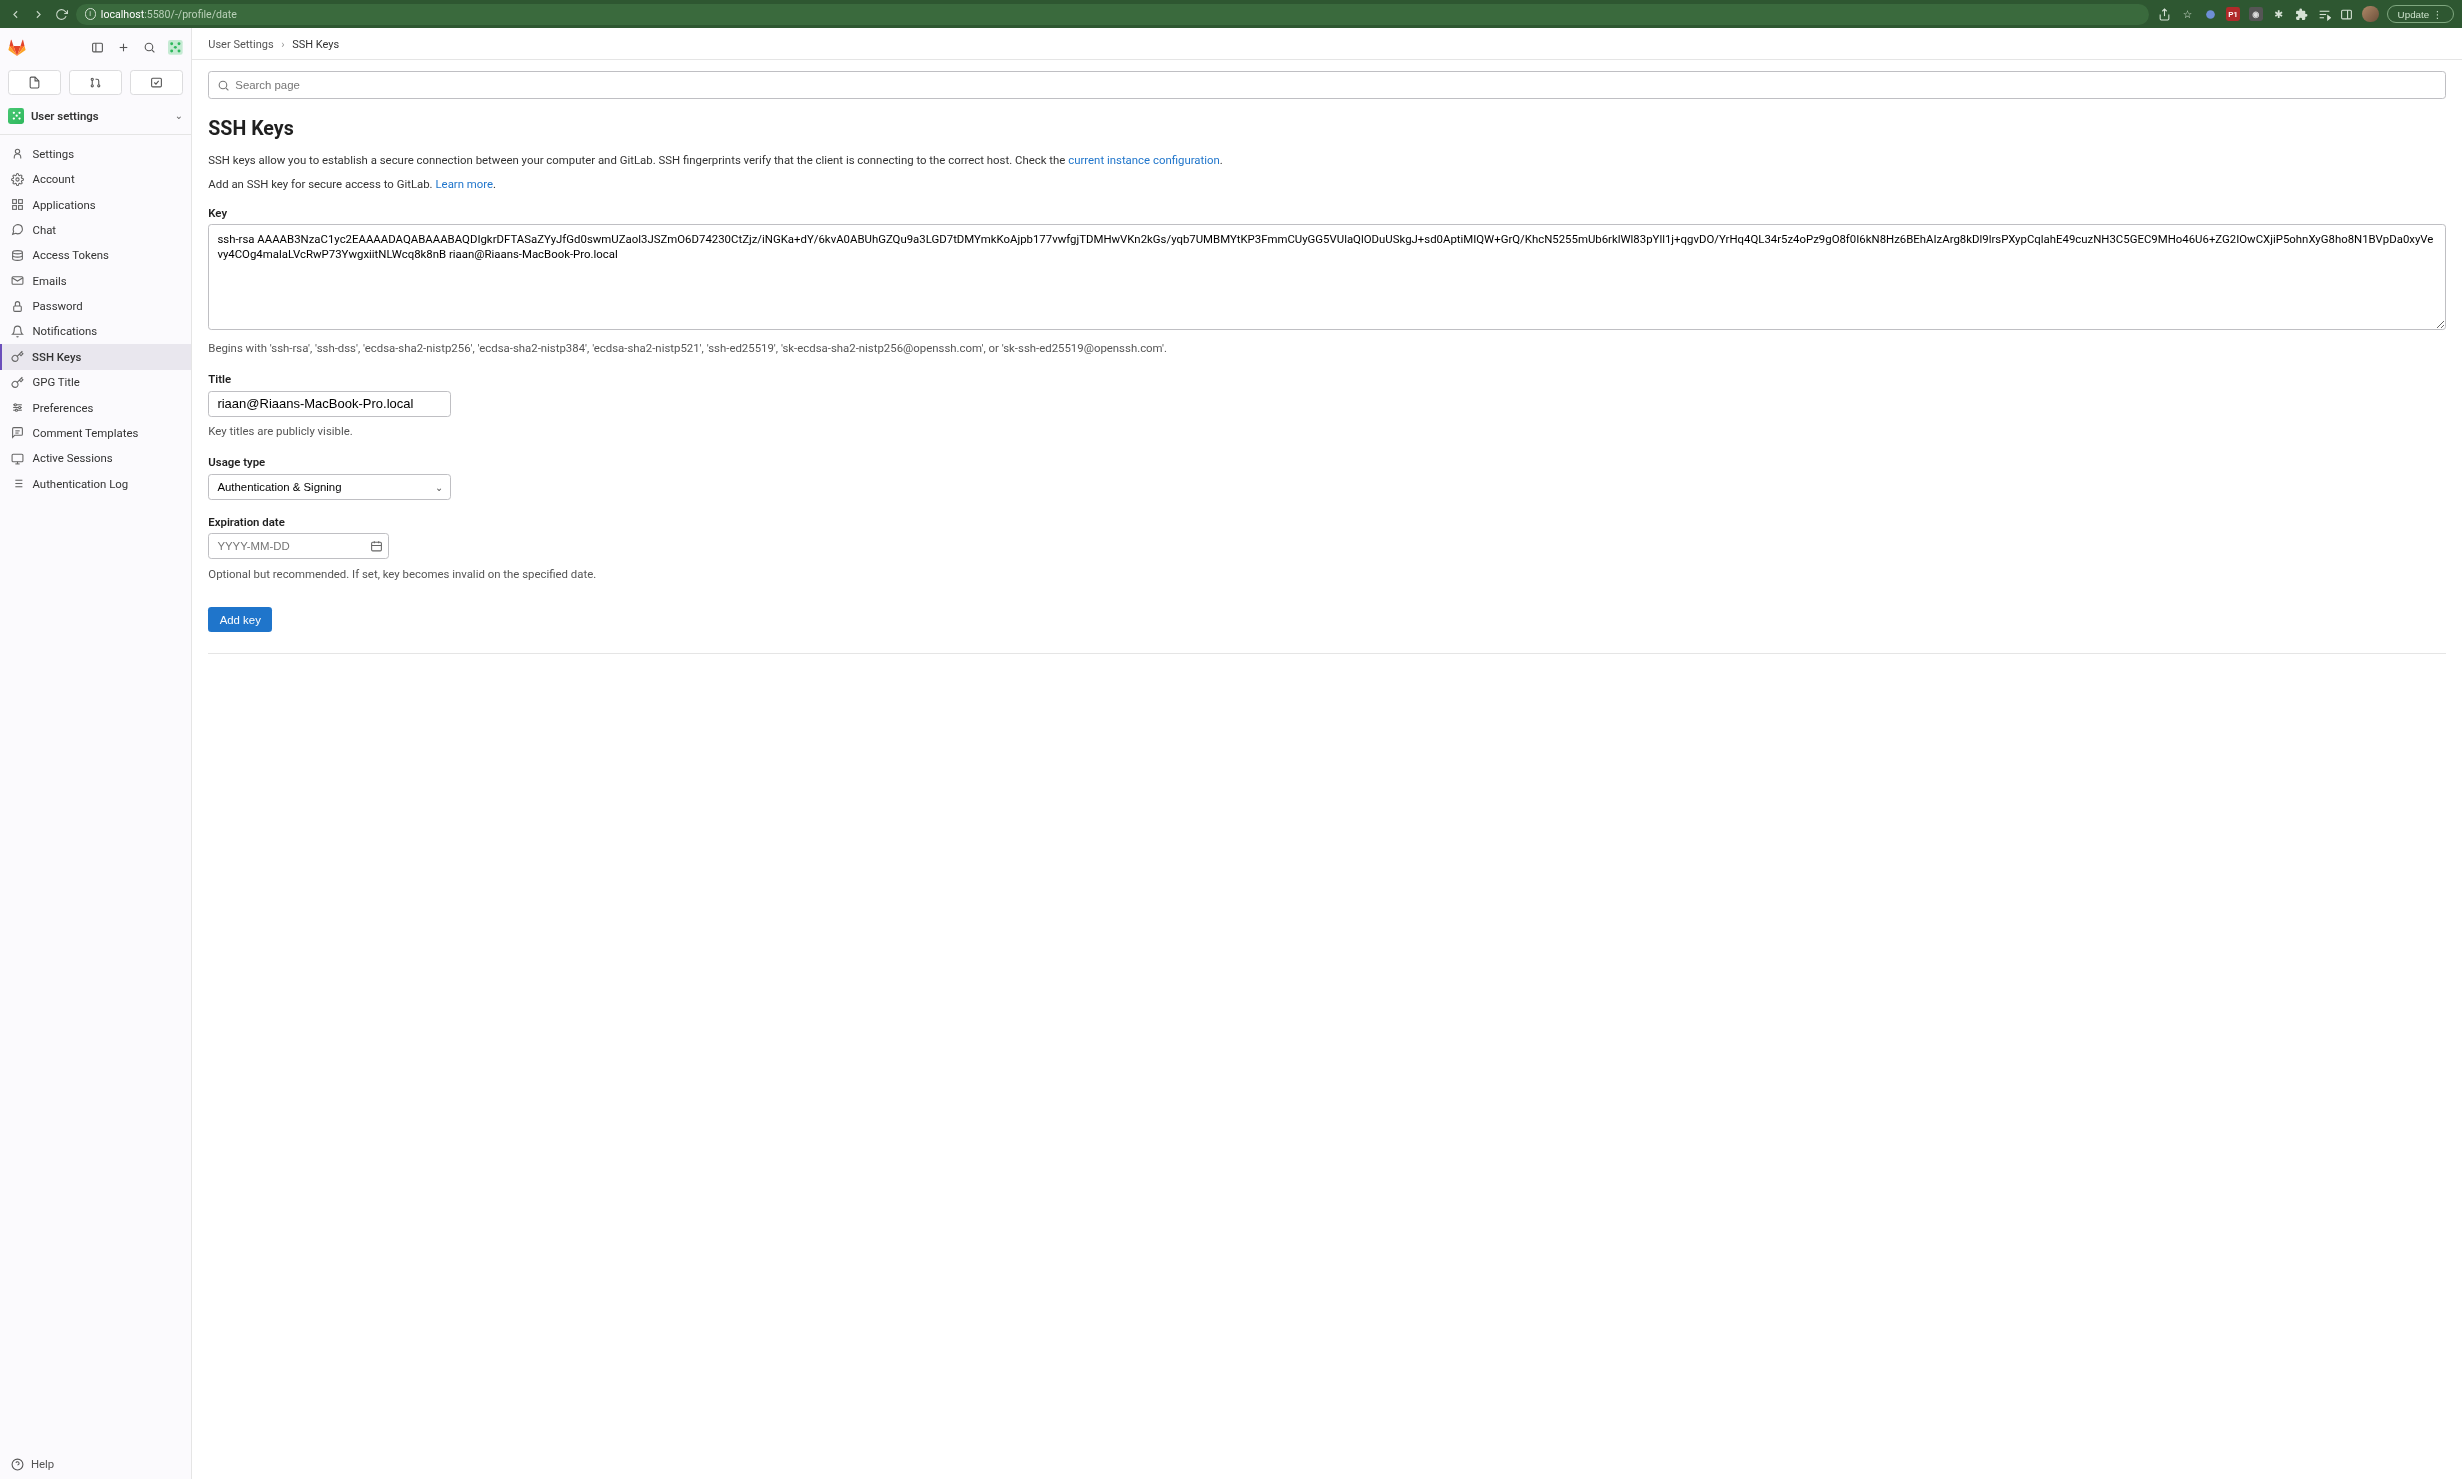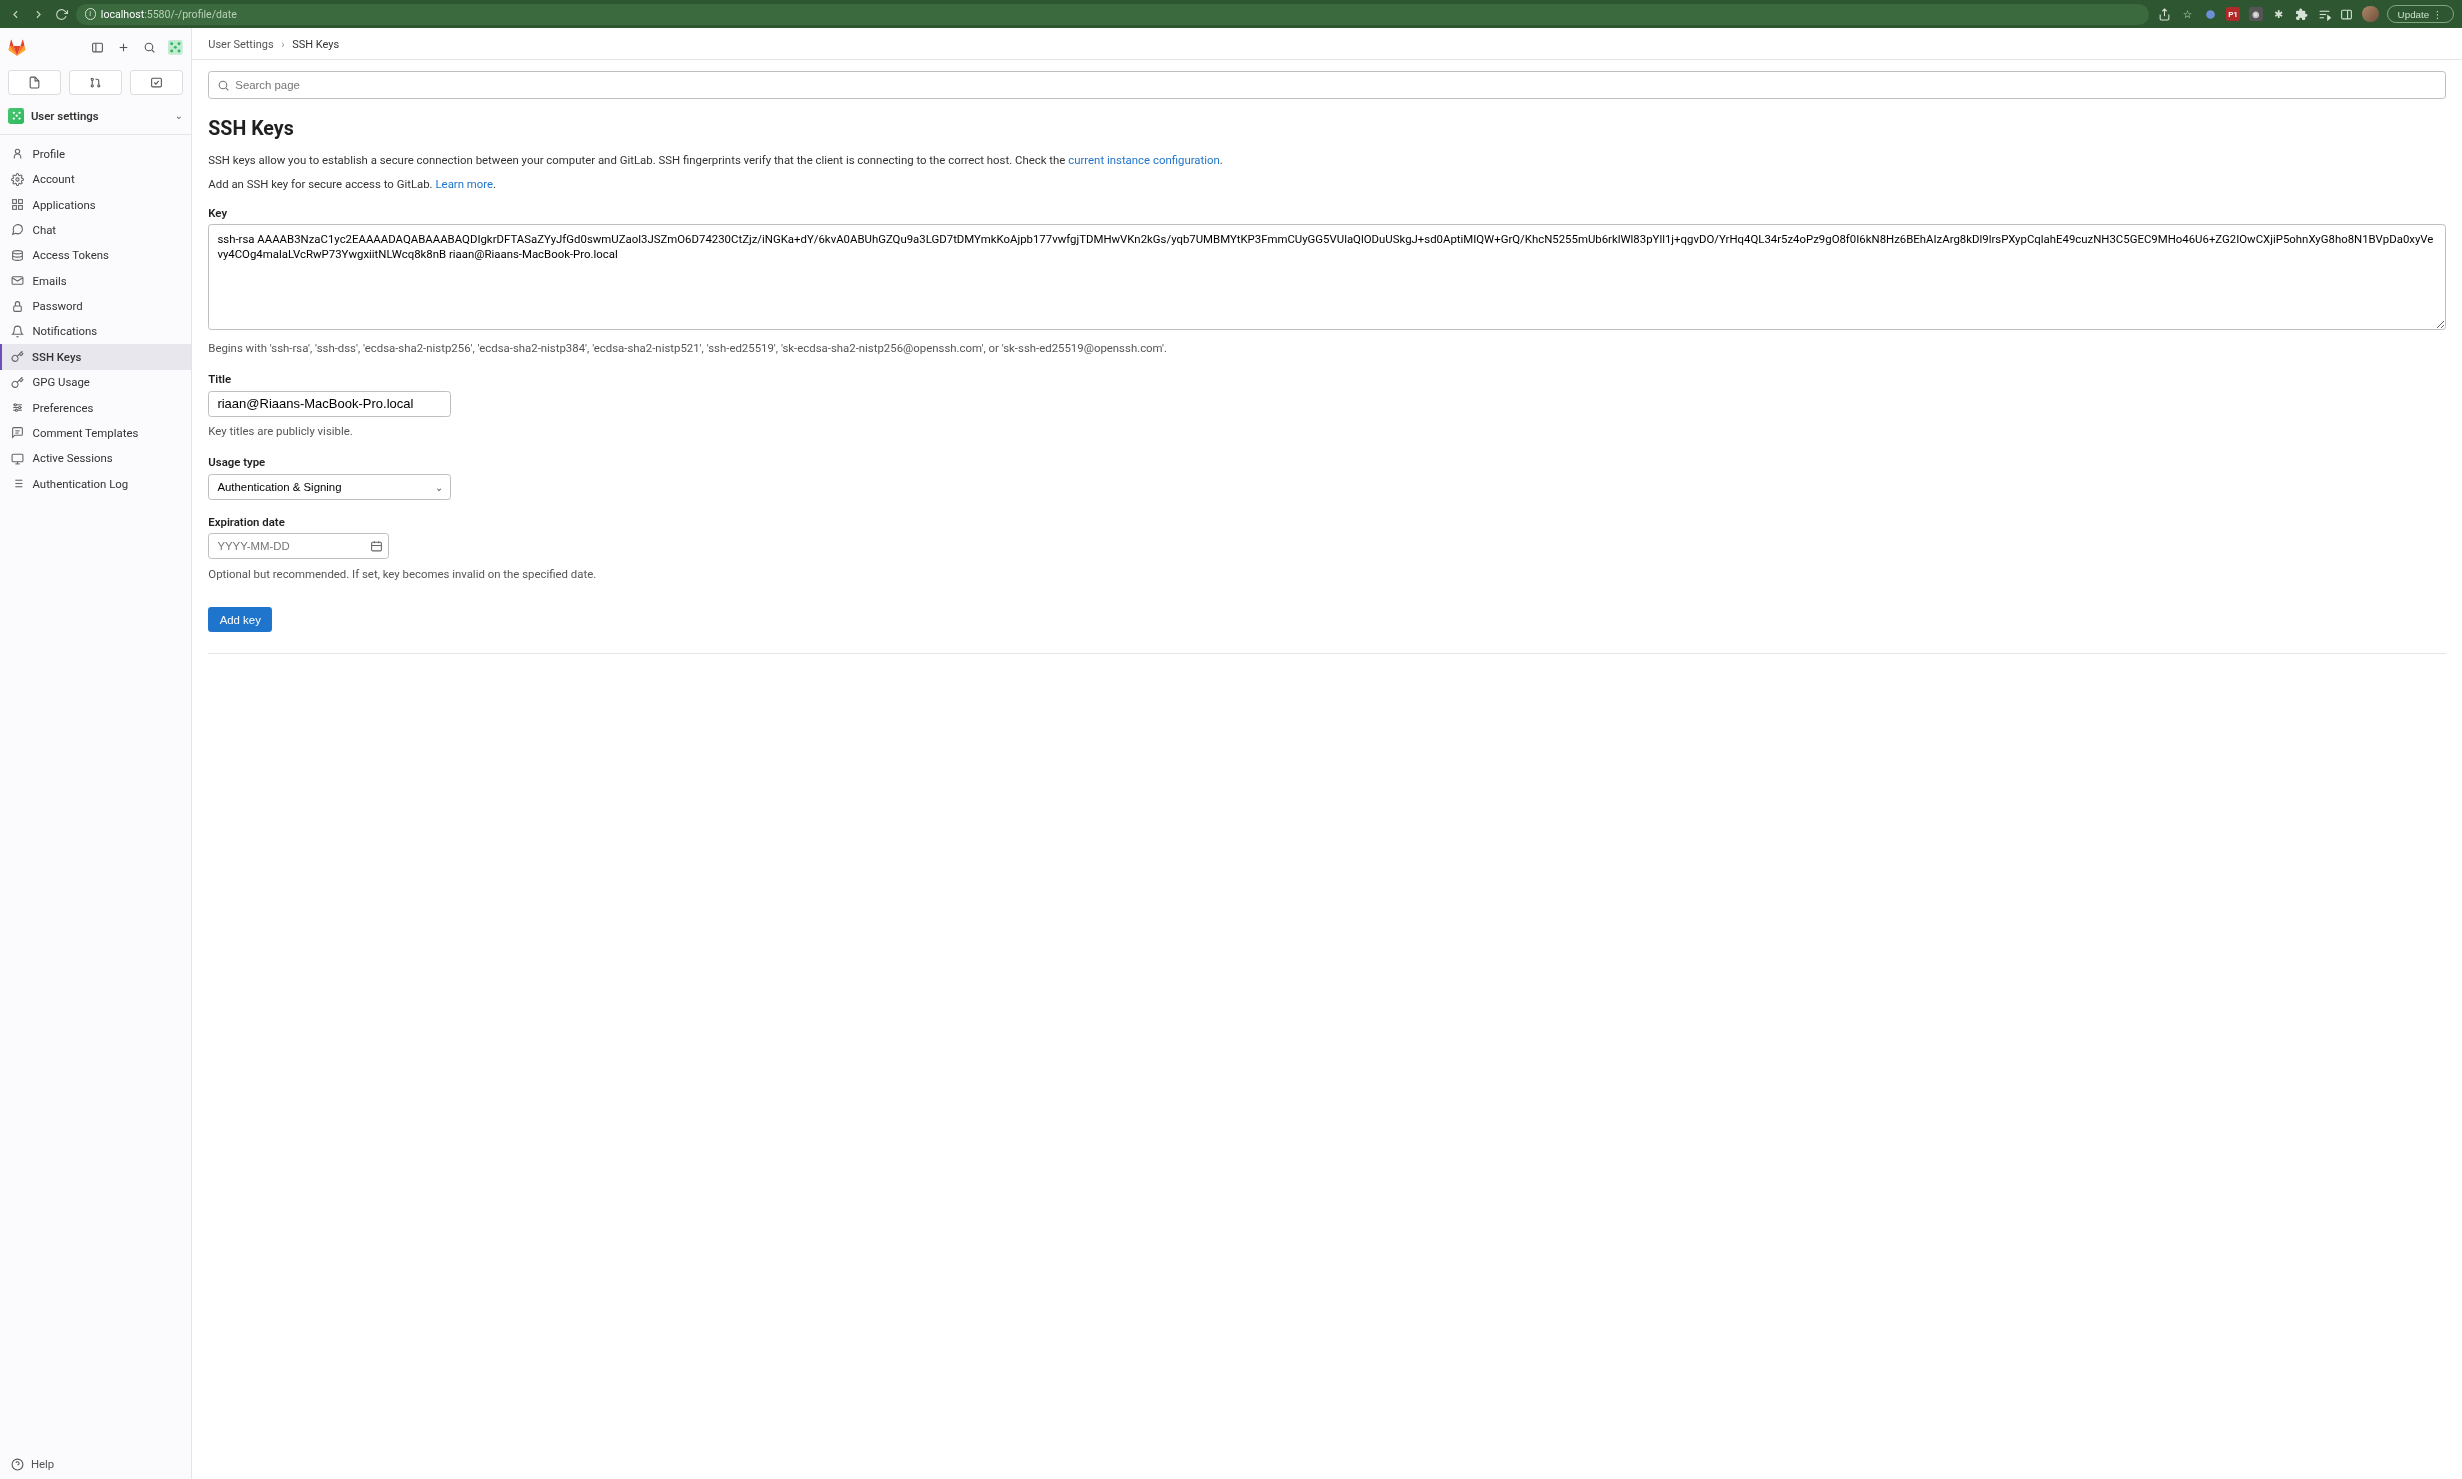--- a/index.html
+++ b/index.html
@@ -232,21 +232,21 @@
     </div>
     <div class="sb-sep"></div>
     <ul class="sb-items" id="sb-items">
         <li>
           <span class="ic">
             <svg width="13" height="13" viewBox="0 0 24 24" fill="none" stroke="currentColor" stroke-width="2">
               <circle cx="12" cy="8" r="4"></circle>
               <path d="M6 21v-2a6 6 0 0 1 12 0v2"></path>
             </svg>
           </span>
-          <span>Profile</span>
+          <span>Settings</span>
         </li>
         <li>
           <span class="ic">
             <svg width="13" height="13" viewBox="0 0 24 24" fill="none" stroke="currentColor" stroke-width="2">
               <circle cx="12" cy="12" r="3"></circle>
               <path d="M19.4 15a1.65 1.65 0 0 0 .33 1.82l.06.06a2 2 0 1 1-2.83 2.83l-.06-.06a1.65 1.65 0 0 0-1.82-.33 1.65 1.65 0 0 0-1 1.51V21a2 2 0 0 1-4 0v-.09a1.65 1.65 0 0 0-1-1.51 1.65 1.65 0 0 0-1.82.33l-.06.06a2 2 0 1 1-2.83-2.83l.06-.06a1.65 1.65 0 0 0 .33-1.82 1.65 1.65 0 0 0-1.51-1H3a2 2 0 0 1 0-4h.09a1.65 1.65 0 0 0 1.51-1 1.65 1.65 0 0 0-.33-1.82l-.06-.06a2 2 0 1 1 2.83-2.83l.06.06a1.65 1.65 0 0 0 1.82.33h0a1.65 1.65 0 0 0 1-1.51V3a2 2 0 0 1 4 0v.09a1.65 1.65 0 0 0 1 1.51h0a1.65 1.65 0 0 0 1.82-.33l.06-.06a2 2 0 1 1 2.83 2.83l-.06.06a1.65 1.65 0 0 0-.33 1.82v0a1.65 1.65 0 0 0 1.51 1H21a2 2 0 0 1 0 4h-.09a1.65 1.65 0 0 0-1.51 1z"></path>
             </svg>
           </span>
           <span>Account</span>
         </li>
@@ -313,21 +313,21 @@
             </svg>
           </span>
           <span>SSH Keys</span>
         </li>
         <li>
           <span class="ic">
             <svg width="13" height="13" viewBox="0 0 24 24" fill="none" stroke="currentColor" stroke-width="2">
               <path d="M21 2l-2 2m-7.61 7.61a5.5 5.5 0 1 1-7.778 7.778 5.5 5.5 0 0 1 7.777-7.777zm0 0L15.5 7.5m0 0l3 3L22 7l-3-3m-3.5 3.5L19 4"></path>
             </svg>
           </span>
-          <span>GPG Usage</span>
+          <span>GPG Title</span>
         </li>
         <li>
           <span class="ic">
             <svg width="13" height="13" viewBox="0 0 24 24" fill="none" stroke="currentColor" stroke-width="2">
               <line x1="4" y1="7" x2="20" y2="7"></line>
               <circle cx="8" cy="7" r="2" fill="#fff"></circle>
               <line x1="4" y1="12" x2="20" y2="12"></line>
               <circle cx="16" cy="12" r="2" fill="#fff"></circle>
               <line x1="4" y1="17" x2="20" y2="17"></line>
               <circle cx="10" cy="17" r="2" fill="#fff"></circle>

